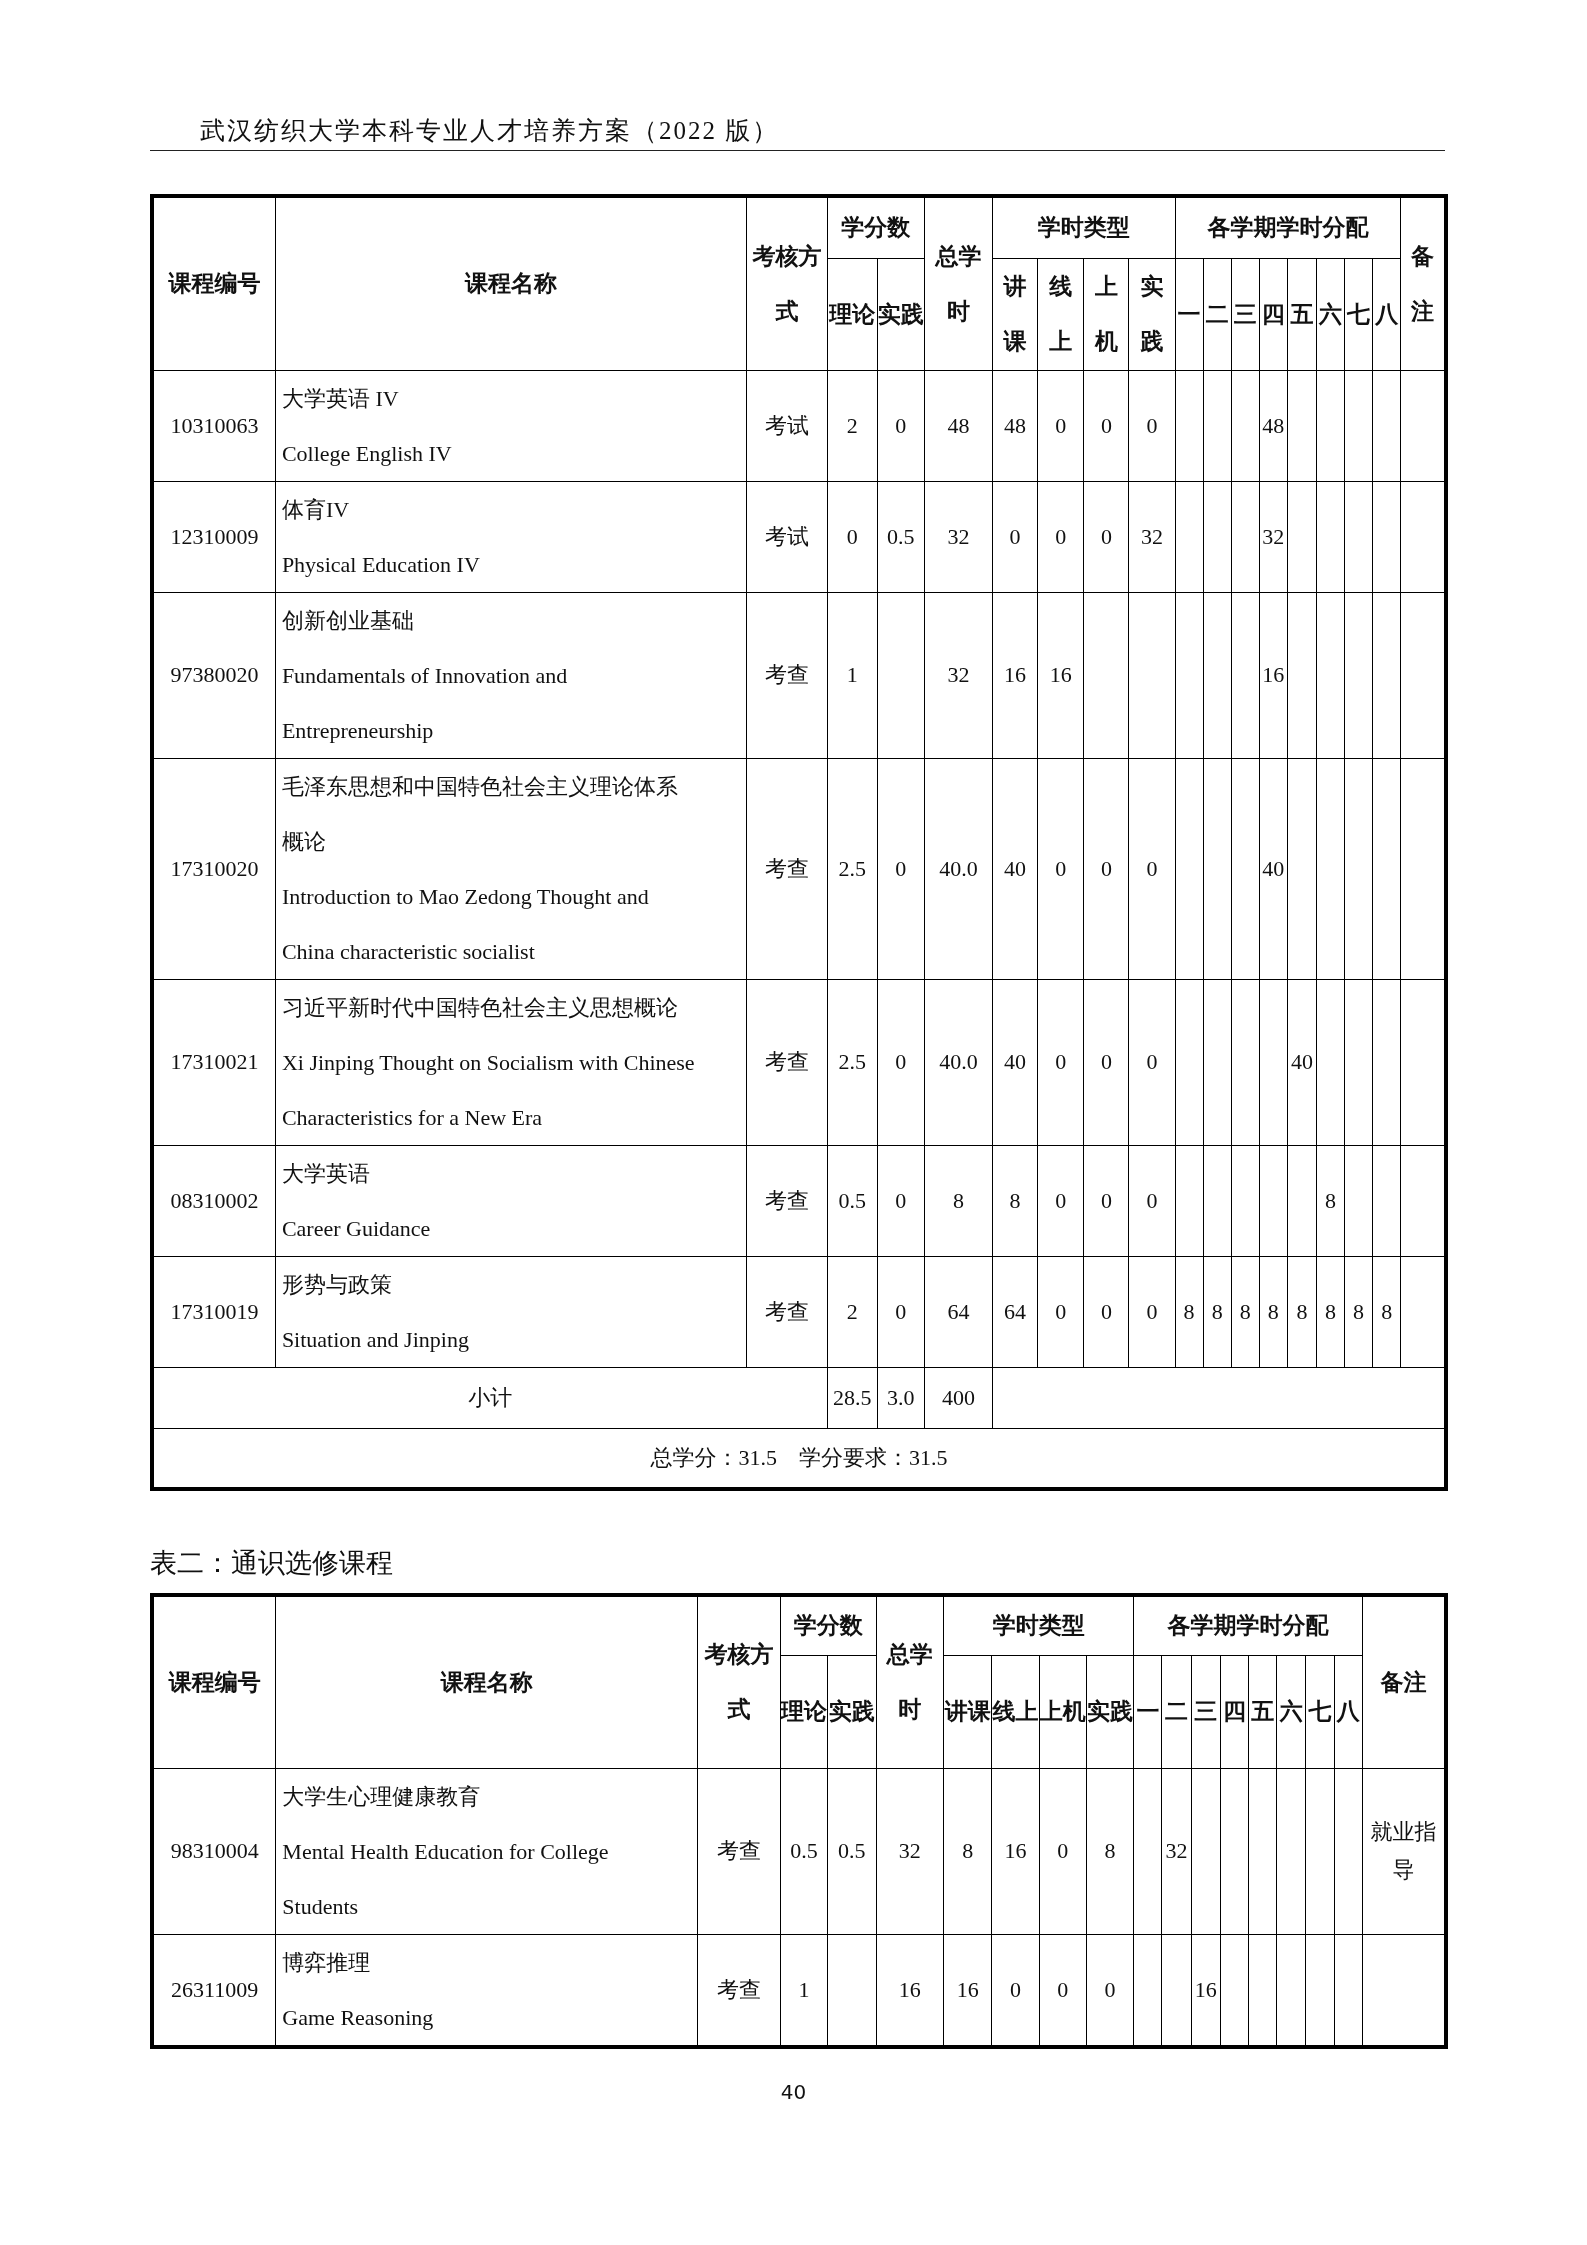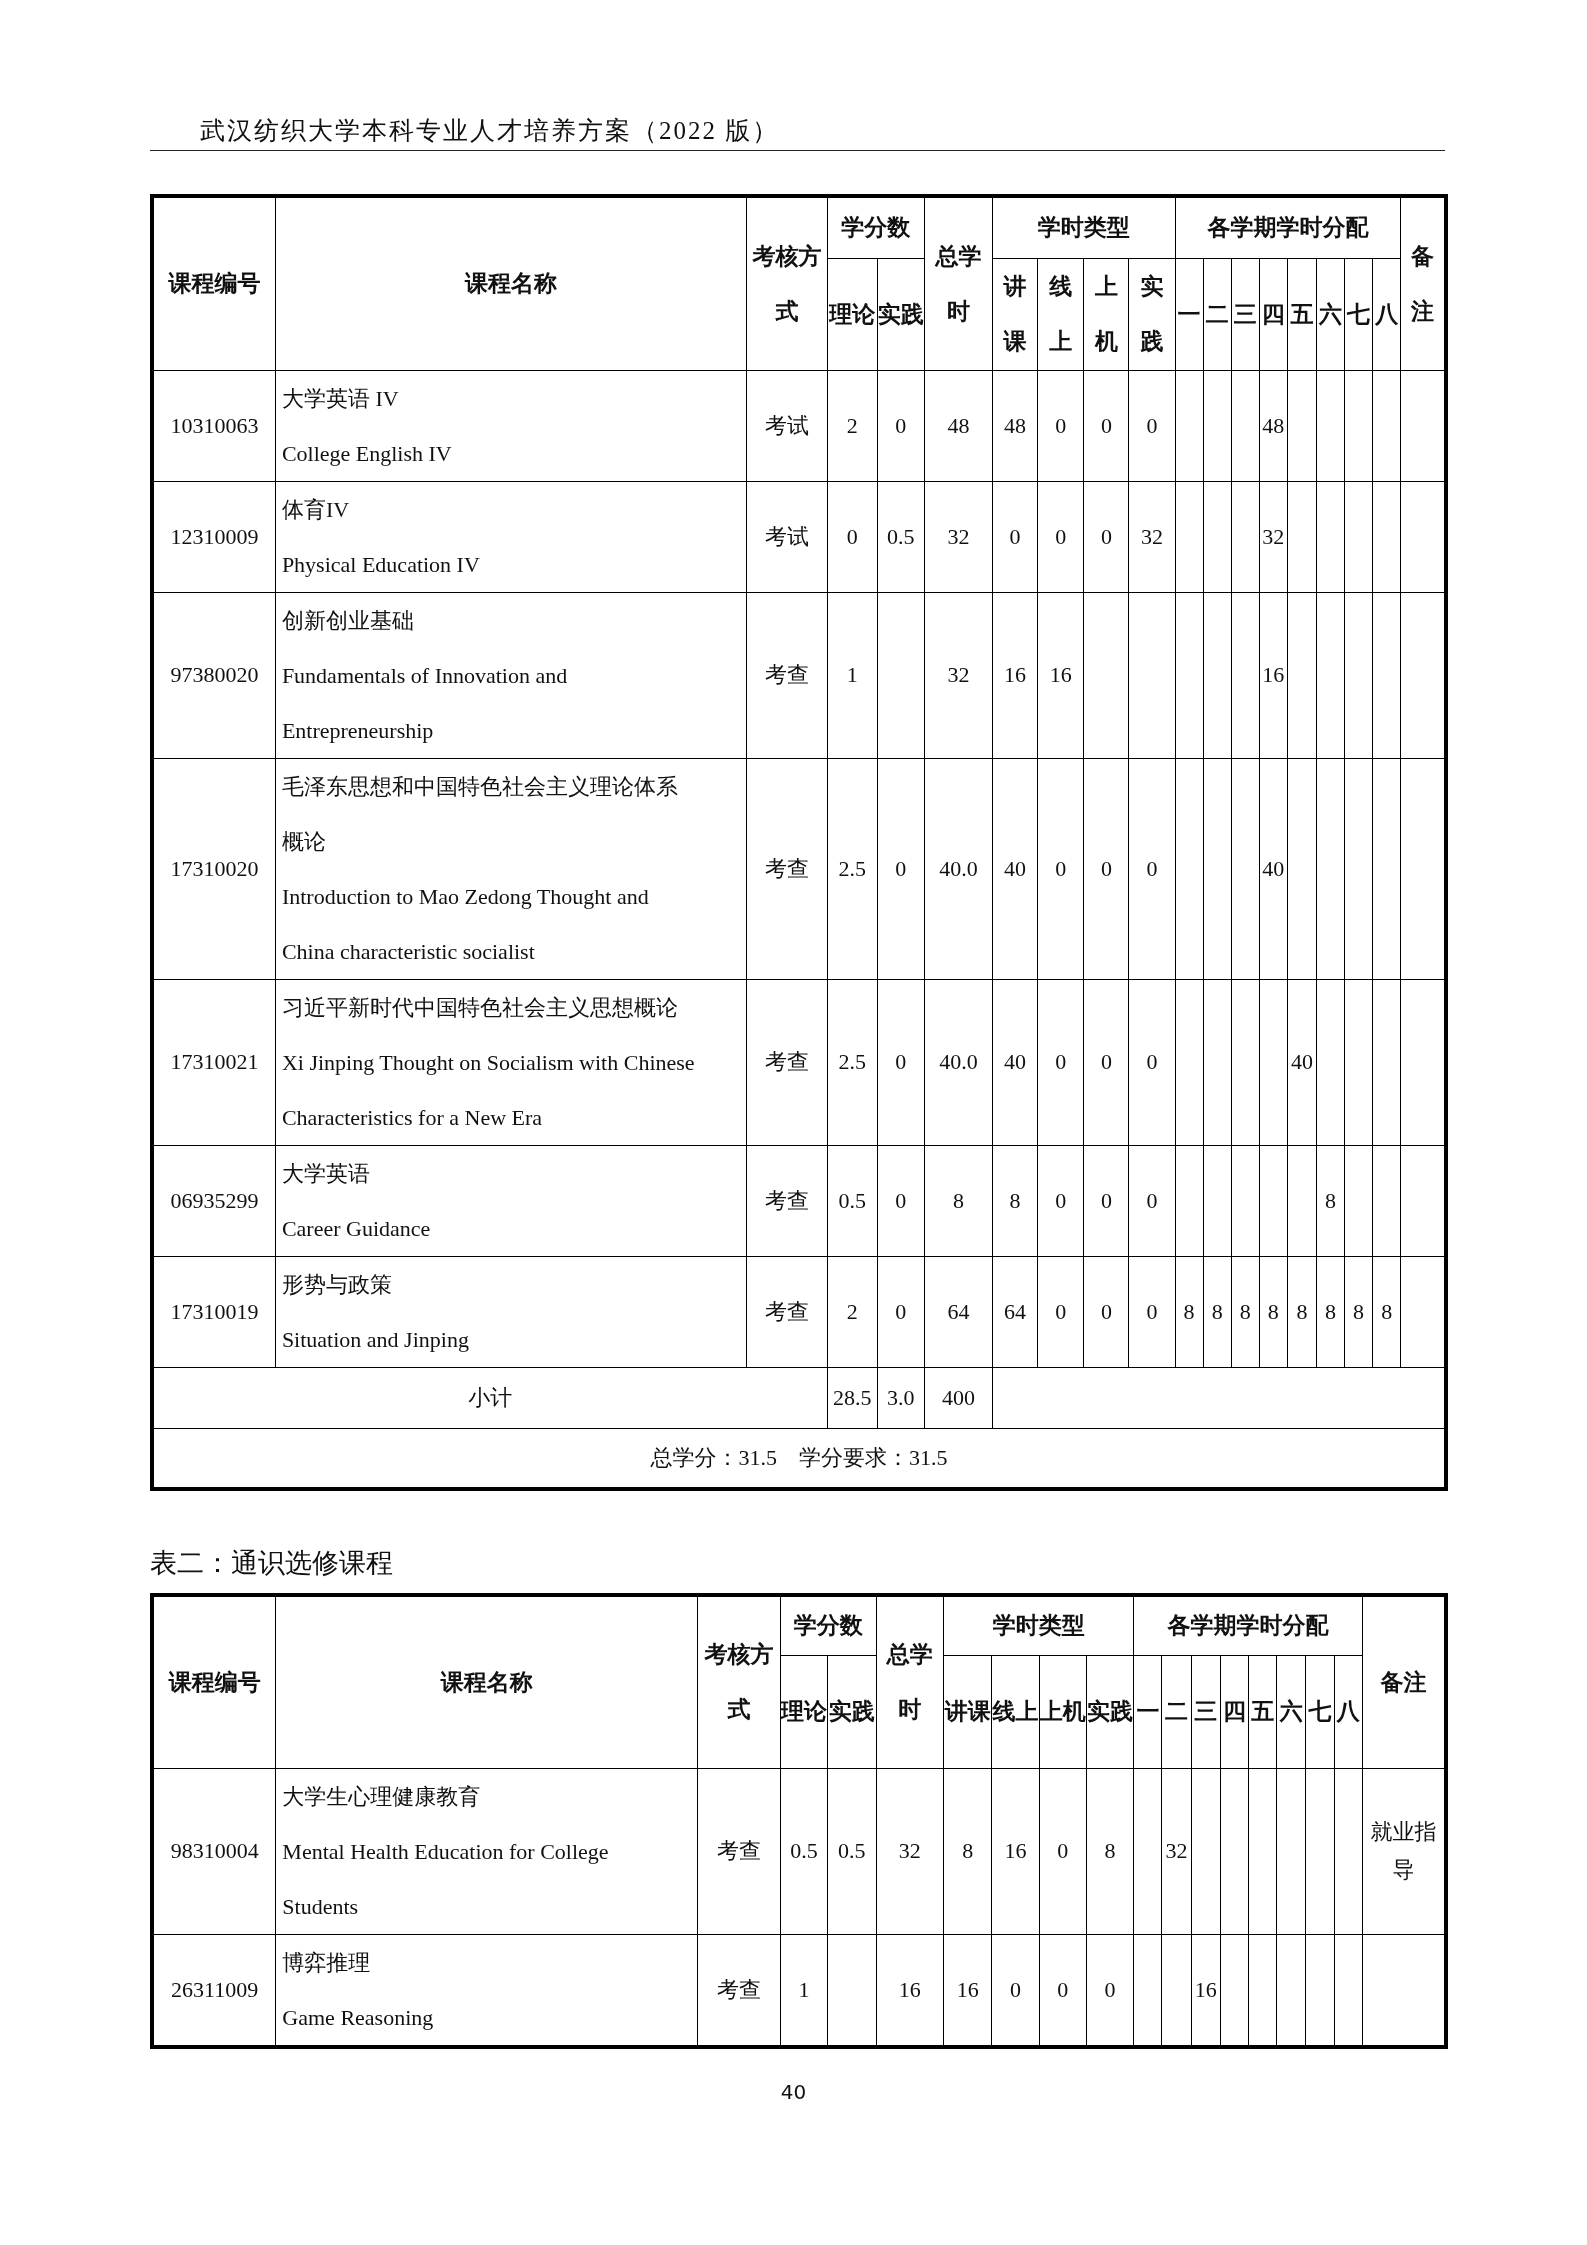--- a/index.html
+++ b/index.html
@@ -195,21 +195,21 @@
         <td></td>
         <td></td>
         <td></td>
         <td>40</td>
         <td></td>
         <td></td>
         <td></td>
         <td style="line-height: 38px; white-space: normal;"></td>
       </tr>
       <tr style="height: 79px;">
-        <td>06935299</td>
+        <td>08310002</td>
         <td class="name-cell">
           <div>大学英语</div>
           <div>Career Guidance</div>
         </td>
         <td>考查</td>
         <td>0.5</td>
         <td>0</td>
         <td>8</td>
         <td>8</td>
         <td>0</td>

